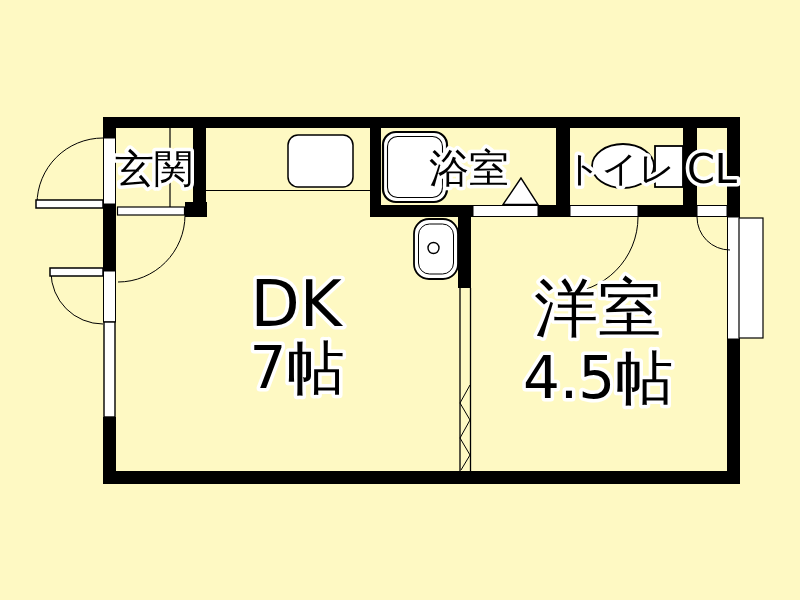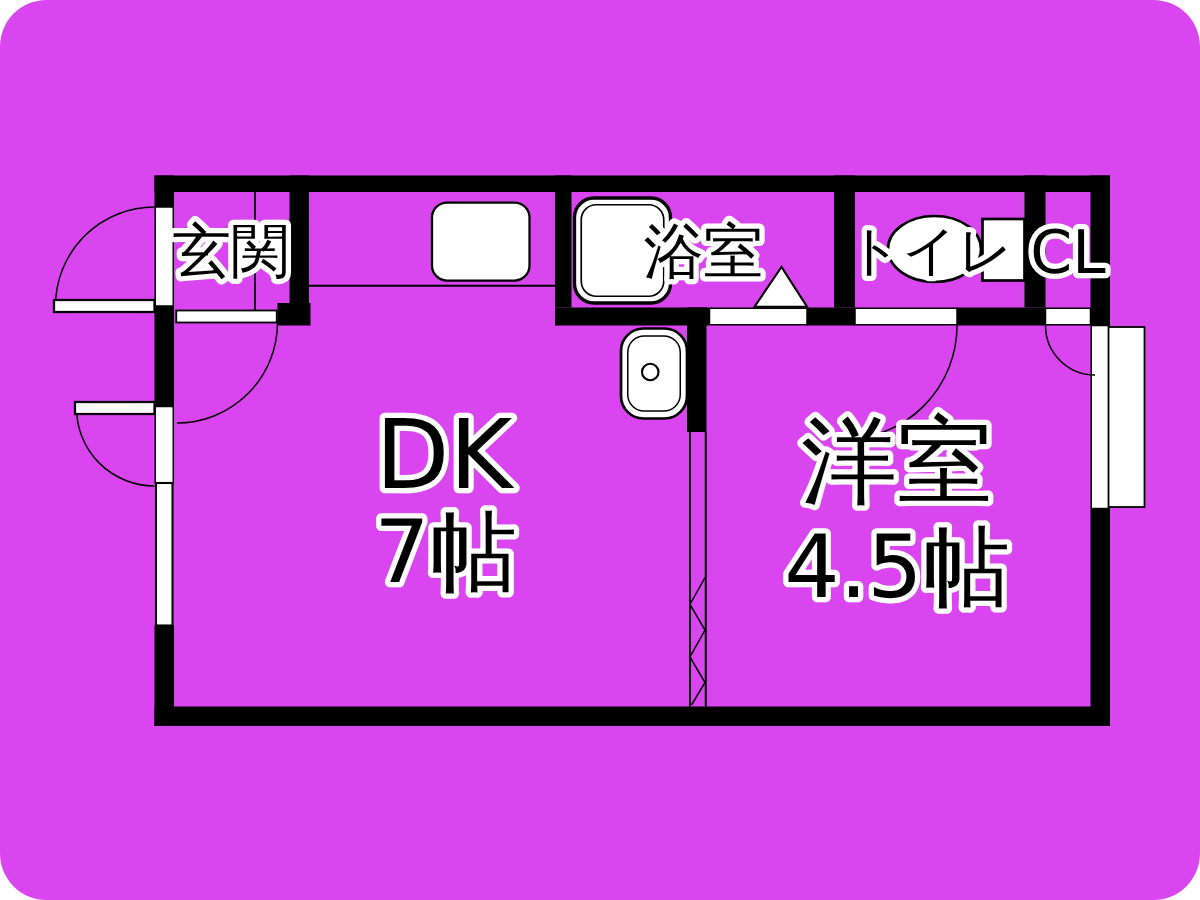--- a/index.html
+++ b/index.html
@@ -1,17 +1,17 @@
 <!DOCTYPE html>
 <html><head>
 <meta charset="utf-8">
 <style>
   html,body{margin:0;padding:0;background:#ffffff;}
-  .stage{position:relative;width:800px;height:600px;background:#d946ef;overflow:hidden;
-         font-family:"DejaVu Sans","Liberation Sans",sans-serif;border-radius:31px;}
+  .stage{position:relative;width:800px;height:600px;background:#fef9c3;overflow:hidden;
+         font-family:"DejaVu Sans","Liberation Sans",sans-serif;}
   svg{display:block;}
   .wall{fill:#000000;stroke:none;}
   .open{fill:#ffffff;stroke:#000000;stroke-width:1;}
   .leaf{fill:#ffffff;stroke:#000000;stroke-width:1.5;}
   .arc{fill:none;stroke:#000000;stroke-width:1;}
   .fix{fill:#ffffff;stroke:#000000;}
   .thin{fill:none;stroke:#000000;}
   text.lbl{fill:#000000;stroke:#ffffff;stroke-width:7;paint-order:stroke;
            stroke-linejoin:round;text-anchor:middle;
            font-family:"DejaVu Sans","Liberation Sans",sans-serif;}

